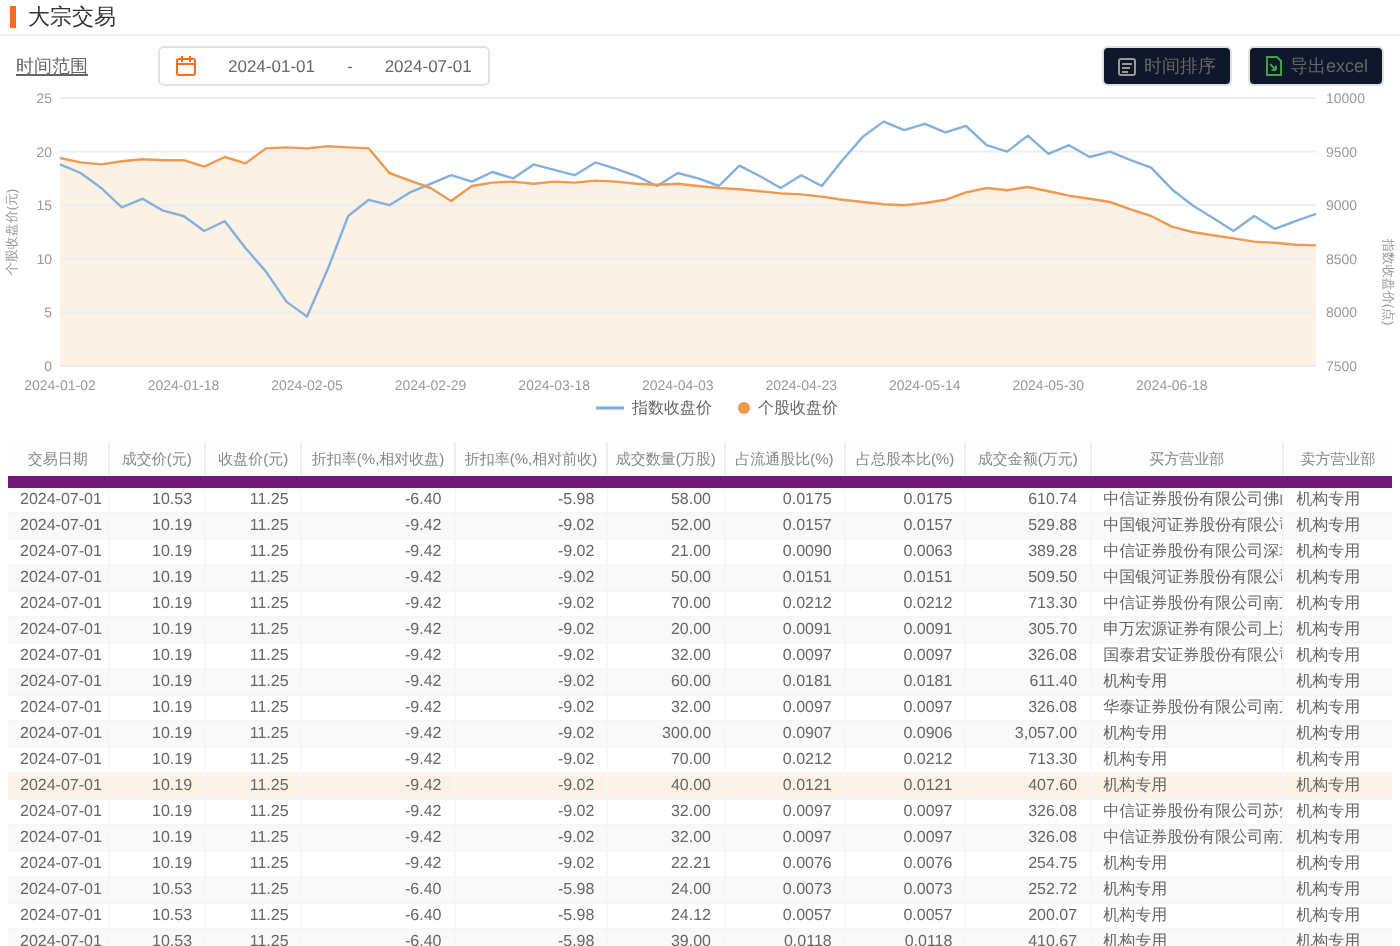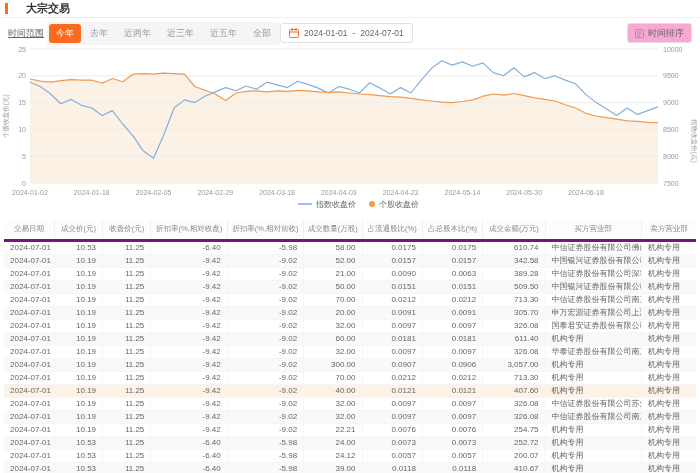--- a/index.html
+++ b/index.html
@@ -2,41 +2,41 @@
 <html><head>
 <meta charset="utf-8">
 <style>
   * { box-sizing: border-box; margin: 0; padding: 0; }
   html,body { width:700px; height:473px; overflow:hidden; background:#fff;
     font-family:"Liberation Sans","DejaVu Sans",sans-serif; }
   
   .title-bar { height:18px; display:flex; align-items:center; padding-left:5px;
     border-bottom:1px solid #f0f0f0; }
   .title-accent { width:3px; height:11px; background:#fa6b1d; margin-right:6px; }
-  .page-title { font-size:11px; font-weight:bold; color:#333;margin-left:12px; }
+  .page-title { font-size:11px; font-weight:normal; color:#333; }
   
   .toolbar { height:26px; display:flex; align-items:center; padding:0 8px; margin-top:2px; }
-  .range-label { font-size:9px; color:#666; margin-right:3px;text-decoration:underline; }
+  .range-label { font-size:9px; color:#666; margin-right:23px;text-decoration:underline; }
   .seg { background:#f5f5f6; border-radius:3px; padding:2px; display:flex; gap:2px; }
   .seg button { border:none; background:transparent; color:#999; font-size:9px;
     padding:3px 7px; border-radius:3px; cursor:pointer; font-family:inherit; }
   .seg button.active { background:#fa6b1d; color:#fff; }
-  .date-box { border:1px solid #e2e2e2; border-radius:3px; height:20px;
-    display:flex; align-items:center; padding:0 8px; gap:5px; font-size:8.5px; color:#666; background:#fff; }
+  .date-box { margin-left:12px; border:1px solid #e2e2e2; border-radius:3px; height:20px;
+    display:flex; align-items:center; padding:0 8px; gap:16px; font-size:8.5px; color:#666; background:#fff; }
   .spacer { flex:1; }
-  .tool-btn { border:1px solid #e0e0e0; border-radius:3px; height:20px; background:#f9a8d4;
+  .tool-btn { border:1px solid #e0e0e0; border-radius:3px; height:20px; background:#0f172a;
     display:flex; align-items:center; gap:4px; padding:0 7px; font-size:9px; color:#666;
     cursor:pointer; margin-left:8px; font-family:inherit; }
   
   svg text { font-family:"Liberation Sans","DejaVu Sans",sans-serif; }
   
   .table-wrap { padding:2px 4px 0 4px; }
   table { width:692px; border-collapse:collapse; table-layout:fixed; font-size:8px; color:#666; }
   th { font-weight:normal; color:#888; font-size:7.5px; height:20px; background:#fdfdfd;
-    border-bottom:3px solid #701a75; border-right:1px solid #efefef; text-align:center;
+    border-bottom:6px solid #701a75; border-right:1px solid #efefef; text-align:center;
     white-space:nowrap; overflow:hidden; padding:0 2px; }
   th:last-child { border-right:none;font-family:Liberation Serif, serif; }
   td { height:12px; line-height:12px; border-bottom:1px solid #f6f6f6; border-right:1px solid #f6f6f6;
     white-space:nowrap; overflow:hidden; padding:0 6px; }
   td:last-child { border-right:none; }
   td:nth-child(n+2):nth-child(-n+9) { text-align:right; }
   td:nth-child(10), td:nth-child(11) { text-align:left; }
   tbody tr:nth-child(even) { background:#f9f9f9; }
   tbody tr.hl { background:#fcf2e6; }
 </style>
@@ -47,48 +47,47 @@
 
 
 <div class="title-bar">
   <div class="title-accent"></div>
   <div class="page-title">大宗交易</div>
 </div>
 
 
 <div class="toolbar">
   <span class="range-label">时间范围</span>
-  <div class="seg">
-    <button class="active">今年</button>
-    <button>去年</button>
-    <button>近两年</button>
-    <button>近三年</button>
-    <button>近五年</button>
-    <button>全部</button>
-  </div>
   <div class="date-box">
     <svg width="10" height="10" viewBox="0 0 10 10">
       <rect x="0.5" y="1.5" width="9" height="8" rx="1" fill="none" stroke="#fa6b1d"></rect>
       <line x1="3" y1="0" x2="3" y2="3" stroke="#fa6b1d"></line>
       <line x1="7" y1="0" x2="7" y2="3" stroke="#fa6b1d"></line>
       <line x1="0.5" y1="4" x2="9.5" y2="4" stroke="#fa6b1d"></line>
     </svg>
     <span>2024-01-01</span>
     <span>-</span>
     <span>2024-07-01</span>
   </div>
   <div class="spacer"></div>
   <button class="tool-btn">
     <svg width="9" height="9" viewBox="0 0 9 9">
       <rect x="0.5" y="0.5" width="8" height="8" rx="1" fill="none" stroke="#999"></rect>
       <line x1="2" y1="3" x2="7" y2="3" stroke="#999"></line>
       <line x1="2" y1="5" x2="6" y2="5" stroke="#999"></line>
       <line x1="2" y1="7" x2="5" y2="7" stroke="#999"></line>
     </svg>
     <span>时间排序</span>
+  </button>
+  <button class="tool-btn">
+    <svg width="9" height="10" viewBox="0 0 9 10">
+      <path d="M1.5 0.5 h5 l2 2 v7 h-7 z" fill="none" stroke="#3fa344"></path>
+      <path d="M3 4 l3 3 M6 7 l-2.2 0 M6 7 l0 -2.2" stroke="#3fa344" fill="none"></path>
+    </svg>
+    <span>导出excel</span>
   </button>
 </div>
 
 
 <svg id="chart" width="700" height="168">
     <polygon points="30.0,33.0 40.3,35.2 50.6,36.2 60.9,34.6 71.2,33.6 81.5,34.1 91.8,34.1 102.1,37.3 112.4,32.5 122.7,35.7 133.0,28.2 143.2,27.7 153.5,28.2 163.8,27.1 174.1,27.7 184.4,28.2 194.7,40.5 205.0,44.3 215.3,48.0 225.6,54.5 235.9,47.0 246.2,45.3 256.5,44.8 266.8,45.9 277.1,44.8 287.4,45.3 297.7,44.3 308.0,44.8 318.3,45.9 328.6,46.4 338.9,45.9 349.1,47.0 359.4,48.0 369.7,48.6 380.0,49.6 390.3,50.7 400.6,51.2 410.9,52.3 421.2,53.9 431.5,55.0 441.8,56.1 452.1,56.6 462.4,55.5 472.7,53.9 483.0,50.2 493.3,48.0 503.6,49.1 513.9,47.5 524.2,49.6 534.5,51.8 544.8,53.4 555.0,55.0 565.3,58.7 575.6,62.0 585.9,67.3 596.2,70.0 606.5,71.6 616.8,73.2 627.1,74.8 637.4,75.4 647.7,76.4 658.0,76.7 658,137 30,137" fill="#fbecdc" fill-opacity="0.75"></polygon>
     <line x1="30" x2="658" y1="137.0" y2="137.0" stroke="#ededed" stroke-width="1"></line>
     <text x="26" y="139.5" text-anchor="end" fill="#999999" font-size="7">0</text>
     <line x1="30" x2="658" y1="110.2" y2="110.2" stroke="#ededed" stroke-width="1"></line>
     <text x="26" y="112.7" text-anchor="end" fill="#999999" font-size="7">5</text>
@@ -173,21 +172,21 @@
         </tr>
         <tr>
           <td>2024-07-01</td>
           <td>10.19</td>
           <td>11.25</td>
           <td>-9.42</td>
           <td>-9.02</td>
           <td>52.00</td>
           <td>0.0157</td>
           <td>0.0157</td>
-          <td>342.58</td>
+          <td>529.88</td>
           <td>中国银河证券股份有限公司...</td>
           <td>机构专用</td>
         </tr>
         <tr>
           <td>2024-07-01</td>
           <td>10.19</td>
           <td>11.25</td>
           <td>-9.42</td>
           <td>-9.02</td>
           <td>21.00</td>

